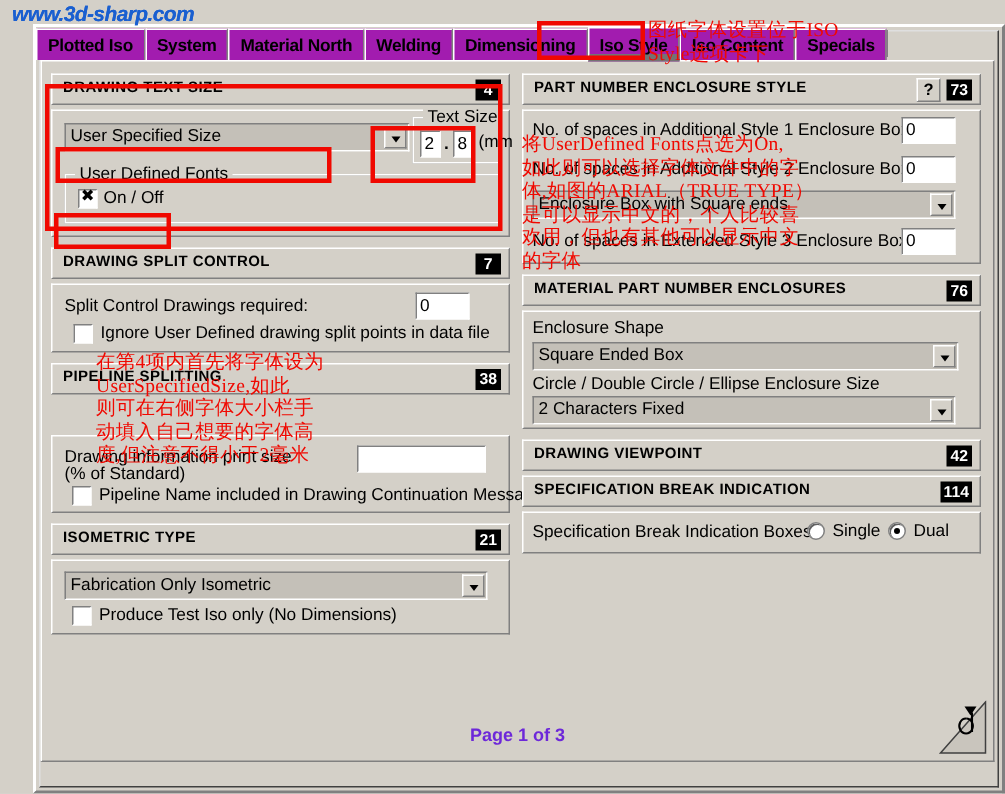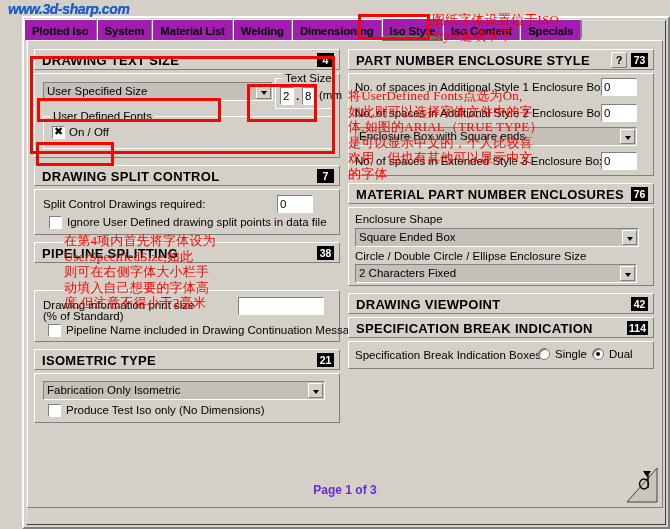--- a/index.html
+++ b/index.html
@@ -113,21 +113,21 @@
     background: #d4d0c8;
     border-left: 1px solid #ffffff;
     border-top: 1px solid #ffffff;
     border-right: 1px solid #808080;
     border-bottom: 1px solid #808080;
     margin-bottom: 3px;
   }
   .grouphdr .title {
     position: absolute;
     left: 7px; top: 3px;
-    font-size: 13px;
+    font-size: 10px;
     font-weight: bold;
     letter-spacing: 0.3px;
     color: #000;
   }
   .badge {
     position: absolute;
     right: 5px; top: 3px;
     min-width: 17px;
     height: 14px;
     background: #000;
@@ -328,21 +328,21 @@
 
   <div class="watermark">www.3d-sharp.com</div>
 
   <div class="window">
     <div class="window-inner"></div>
   </div>
 
   <div class="tabstrip">
     <div class="tab first"><span>Plotted Iso</span></div>
     <div class="tab"><span>System</span></div>
-    <div class="tab"><span>Material List</span></div>
+    <div class="tab"><span>Material North</span></div>
     <div class="tab"><span>Welding</span></div>
     <div class="tab"><span>Dimensioning</span></div>
     <div class="tab selected"><span>Iso Style</span></div>
     <div class="tab"><span>Iso Content</span></div>
     <div class="tab"><span>Specials</span></div>
     <div class="tab-end"></div>
   </div>
 
   <div class="page">
 

